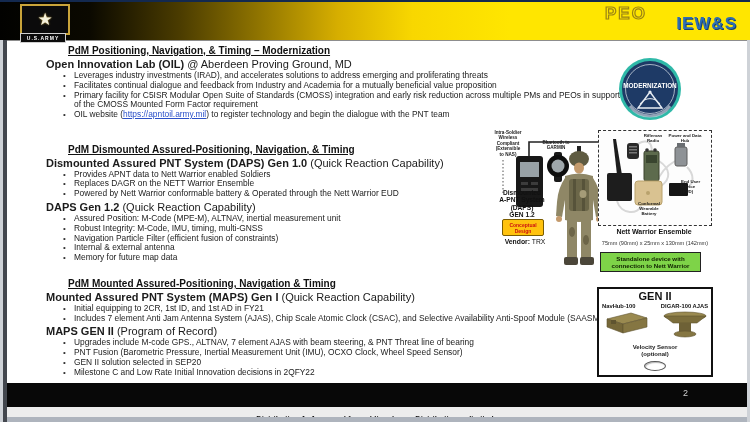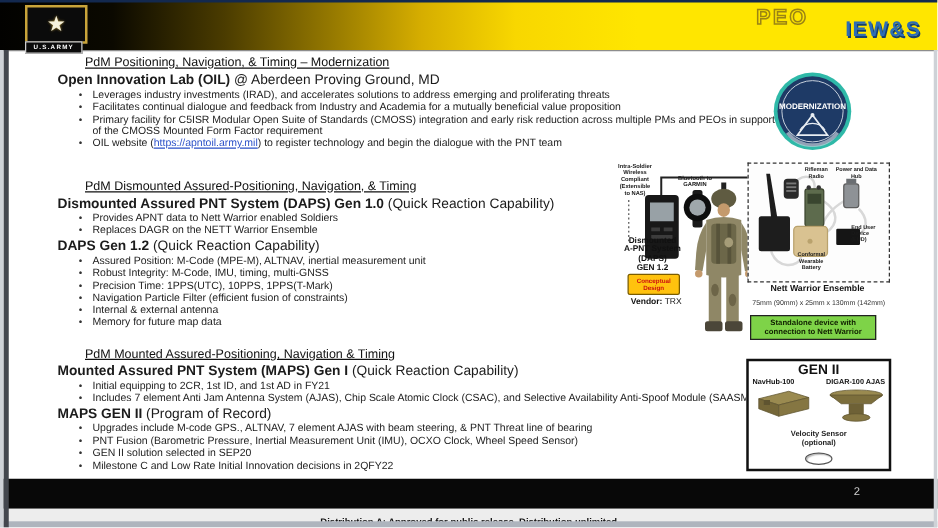--- a/index.html
+++ b/index.html
@@ -19,21 +19,21 @@
   .army-star{color:#f5f1dc;font-size:17px;line-height:17px;text-shadow:0 0 2px #c9a43a;}
   .army-label{position:absolute;left:20px;top:33px;width:44px;height:8px;background:#0b0b0b;border:1px solid #cfcfcf;color:#ffffff;font-size:5px;font-weight:bold;letter-spacing:1px;text-align:center;line-height:8px;}
   .peo-text{position:absolute;left:605px;top:4px;font-size:17px;font-weight:bold;letter-spacing:2px;color:rgba(255,230,0,0.25);-webkit-text-stroke:1.2px #9b8414;}
   .iews-text{position:absolute;right:13px;top:14px;font-size:17px;font-weight:bold;letter-spacing:1px;color:#2e6db4;text-shadow:1px 1px 0 #16406e;}
   
   .edge-l1{position:absolute;left:0;top:40px;width:3px;height:382px;background:#ced2d7;z-index:7;}
   .edge-l2{position:absolute;left:3px;top:40px;width:4px;height:382px;background:#43474e;z-index:7;}
   .edge-r1{position:absolute;left:747px;top:40px;width:3px;height:382px;background:#ced2d7;z-index:7;}
   
   .content{position:absolute;left:28px;top:45px;width:600px;z-index:1;color:#1b1b1b;}
-  .sec-title{font-size:10px;font-weight:normal;text-decoration:underline;color:#111;padding-left:40px;}
+  .sec-title{font-size:10px;font-weight:bold;text-decoration:underline;color:#111;padding-left:40px;}
   .grp{font-size:11px;margin:2px 0 1px 18px;color:#1b1b1b;}
   .grp b{font-weight:bold;}
   ul.blist{list-style:none;margin:0 0 0 46px;padding:0;}
   ul.blist li{position:relative;font-size:8.4px;line-height:9.4px;margin:0 0 0.5px 0;padding-left:0;color:#222;}
   ul.blist li::before{content:"\2022";position:absolute;left:-11px;top:0;font-size:8px;color:#333;}
   .sec2{margin-top:24px;}
   .sec3{margin-top:15px;}
   a.oil-link{color:#2b50c8;text-decoration:underline;cursor:pointer;}
   
   .badge{position:absolute;left:612px;top:56px;width:76px;height:68px;z-index:1;}
@@ -96,28 +96,28 @@
   </div>
 
   <div class="sec2">
     <div class="sec-title">PdM Dismounted Assured-Positioning, Navigation, &amp; Timing</div>
     <div class="grp">
       <b>Dismounted Assured PNT System (DAPS) Gen 1.0</b><span> (Quick Reaction Capability)</span>
     </div>
     <ul class="blist">
       <li>Provides APNT data to Nett Warrior enabled Soldiers</li>
       <li>Replaces DAGR on the NETT Warrior Ensemble</li>
+      <li>Powered by Nett Warrior conformable battery &amp; Operated through the Nett Warrior EUD</li>
     </ul>
     <div class="grp">
       <b>DAPS Gen 1.2</b><span> (Quick Reaction Capability)</span>
     </div>
     <ul class="blist">
       <li>Assured Position: M-Code (MPE-M), ALTNAV, inertial measurement unit</li>
       <li>Robust Integrity: M-Code, IMU, timing, multi-GNSS</li>
-      <li>Precision Time: 1PPS(UTC), 10PPS, 1PPS(T-Mark)</li>
       <li>Navigation Particle Filter (efficient fusion of constraints)</li>
       <li>Internal &amp; external antenna</li>
       <li>Memory for future map data</li>
     </ul>
   </div>
 
   <div class="sec3">
     <div class="sec-title">PdM Mounted Assured-Positioning, Navigation &amp; Timing</div>
     <div class="grp">
       <b>Mounted Assured PNT System (MAPS) Gen I</b><span> (Quick Reaction Capability)</span>

